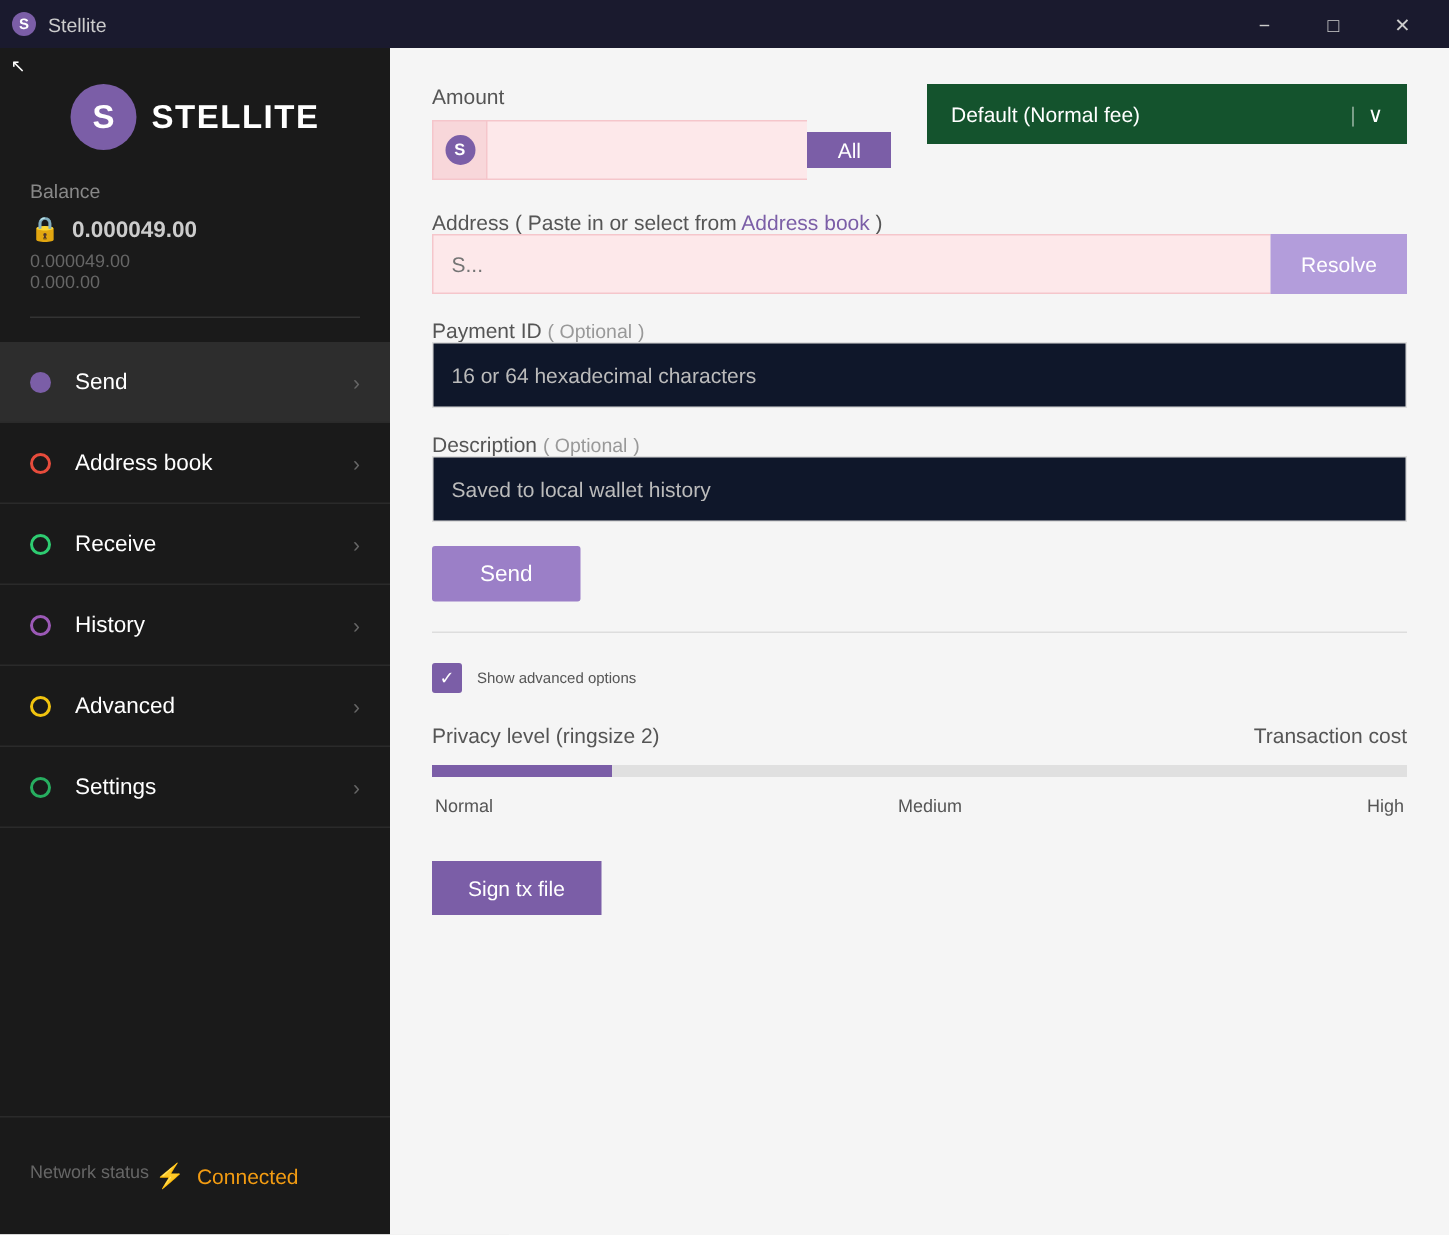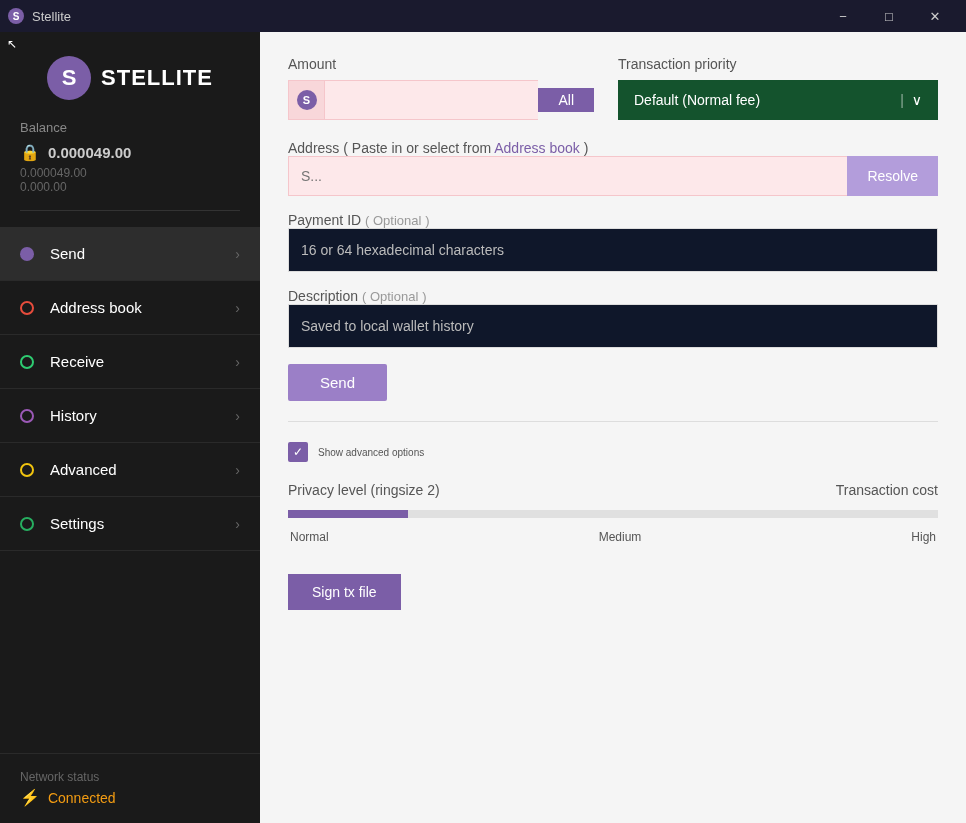--- a/index.html
+++ b/index.html
@@ -59,21 +59,21 @@
     .nav-item-send {
       display: flex; align-items: center; justify-content: space-between;
       padding: 18px 20px; background: #2d2d2d; border-bottom: 1px solid #2a2a2a;
       cursor: pointer;
     }
     .nav-item-send .nav-item-label { color: white; }
     .send-dot { width: 14px; height: 14px; border-radius: 50%; background: #7b5ea7; flex-shrink: 0; }
 
     
     .network-status {
-      padding: 16px 20px; border-top: 1px solid #2a2a2a; display: flex; flex-direction: column; gap: 4px;
+      padding: 29px 20px; border-top: 1px solid #2a2a2a; display: flex; flex-direction: row; gap: 4px;
     }
     .network-label { color: #666; font-size: 12px; }
     .network-value { display: flex; align-items: center; gap: 8px; }
     .lightning-icon { color: #f39c12; font-size: 16px; }
     .connected-text { color: #f39c12; font-size: 14px; font-weight: 500; }
 
     
     .back-arrow {
       position: absolute; top: 32px; left: 0; width: 24px; height: 24px;
       background: #1a1a1a; display: flex; align-items: center; justify-content: center;
@@ -251,21 +251,20 @@
           <div class="amount-icon">
             <div class="amount-icon-inner">
               <span>S</span>
             </div>
           </div>
           <input type="text" class="amount-input" value="" style="">
           <button class="all-btn">All</button>
         </div>
       </div>
       <div class="form-group priority">
-        <div class="form-label">Transaction priority</div>
         <div class="priority-select">
           <span>Default (Normal fee)</span>
           <span>
             <span class="priority-divider">|</span>
             <span class="priority-chevron">∨</span>
           </span>
         </div>
       </div>
     </div>
 

